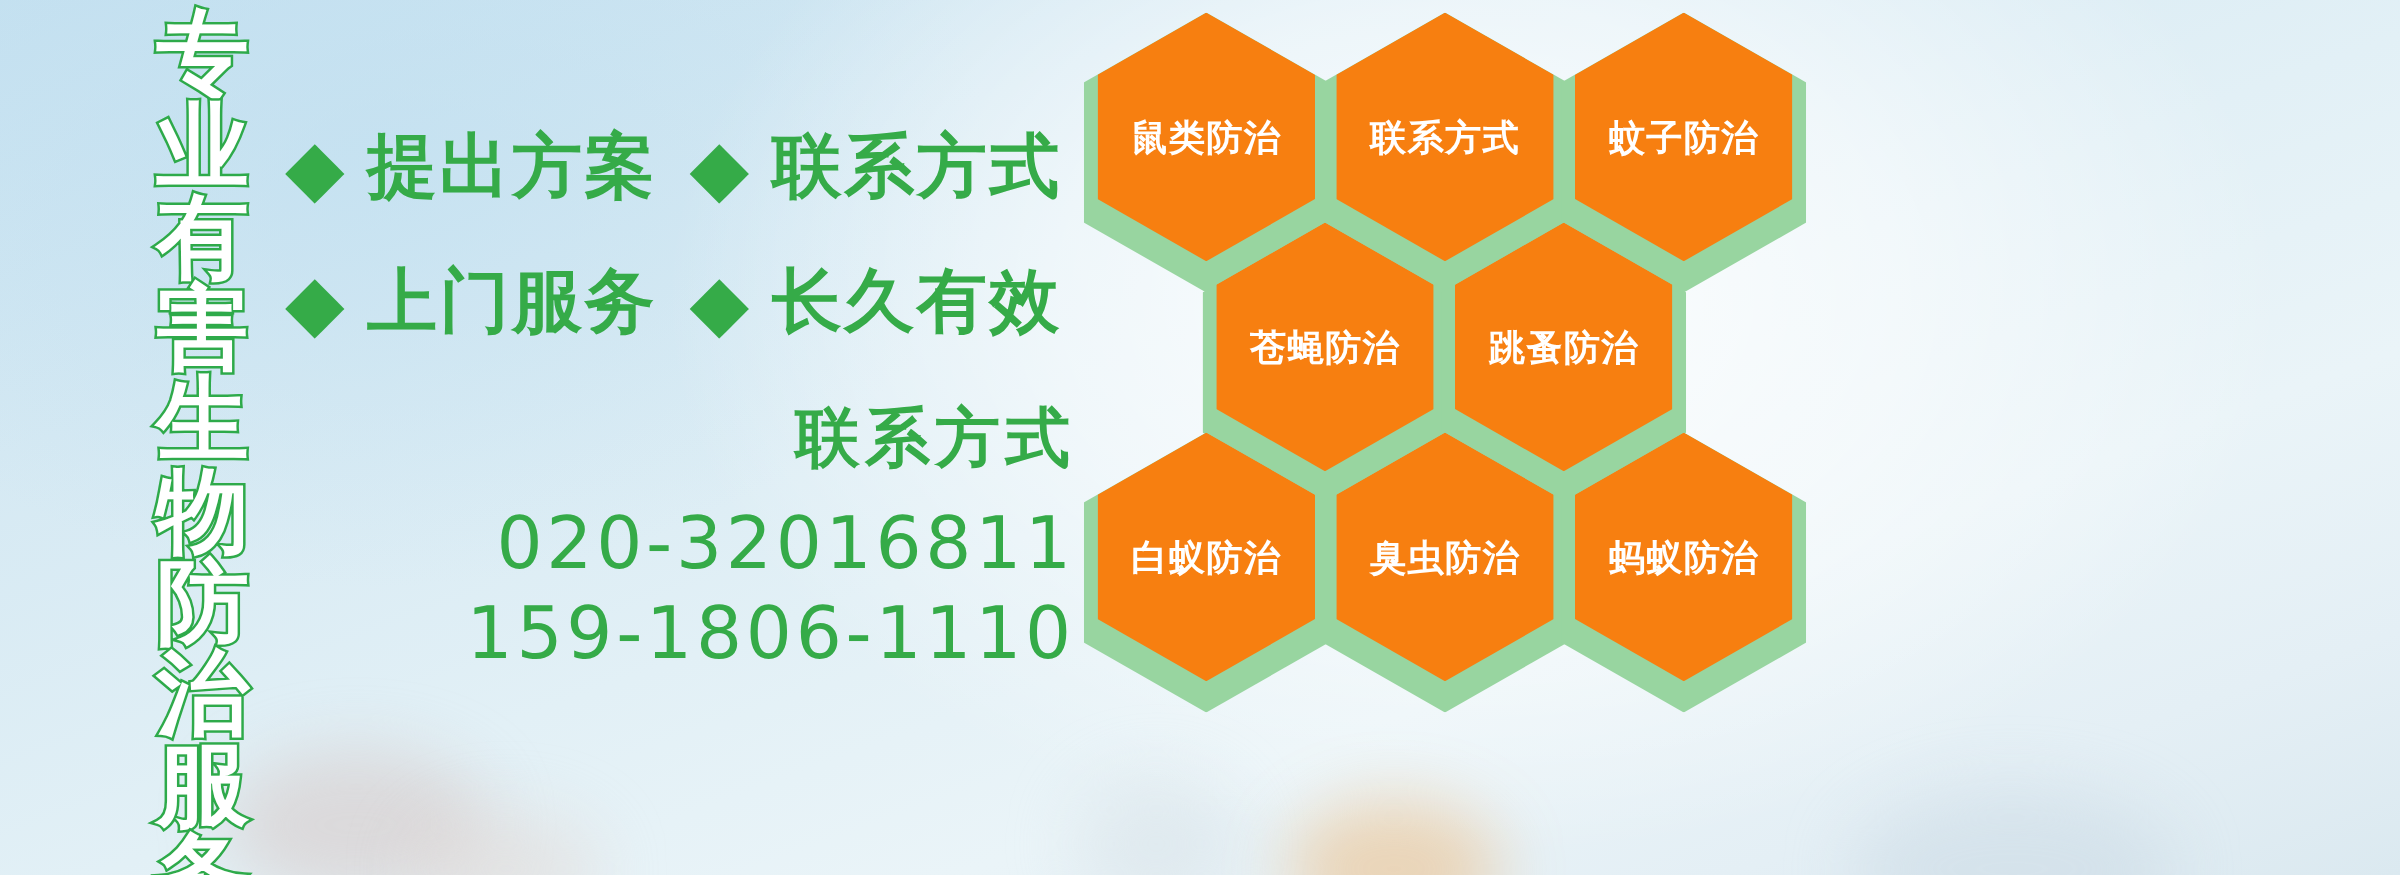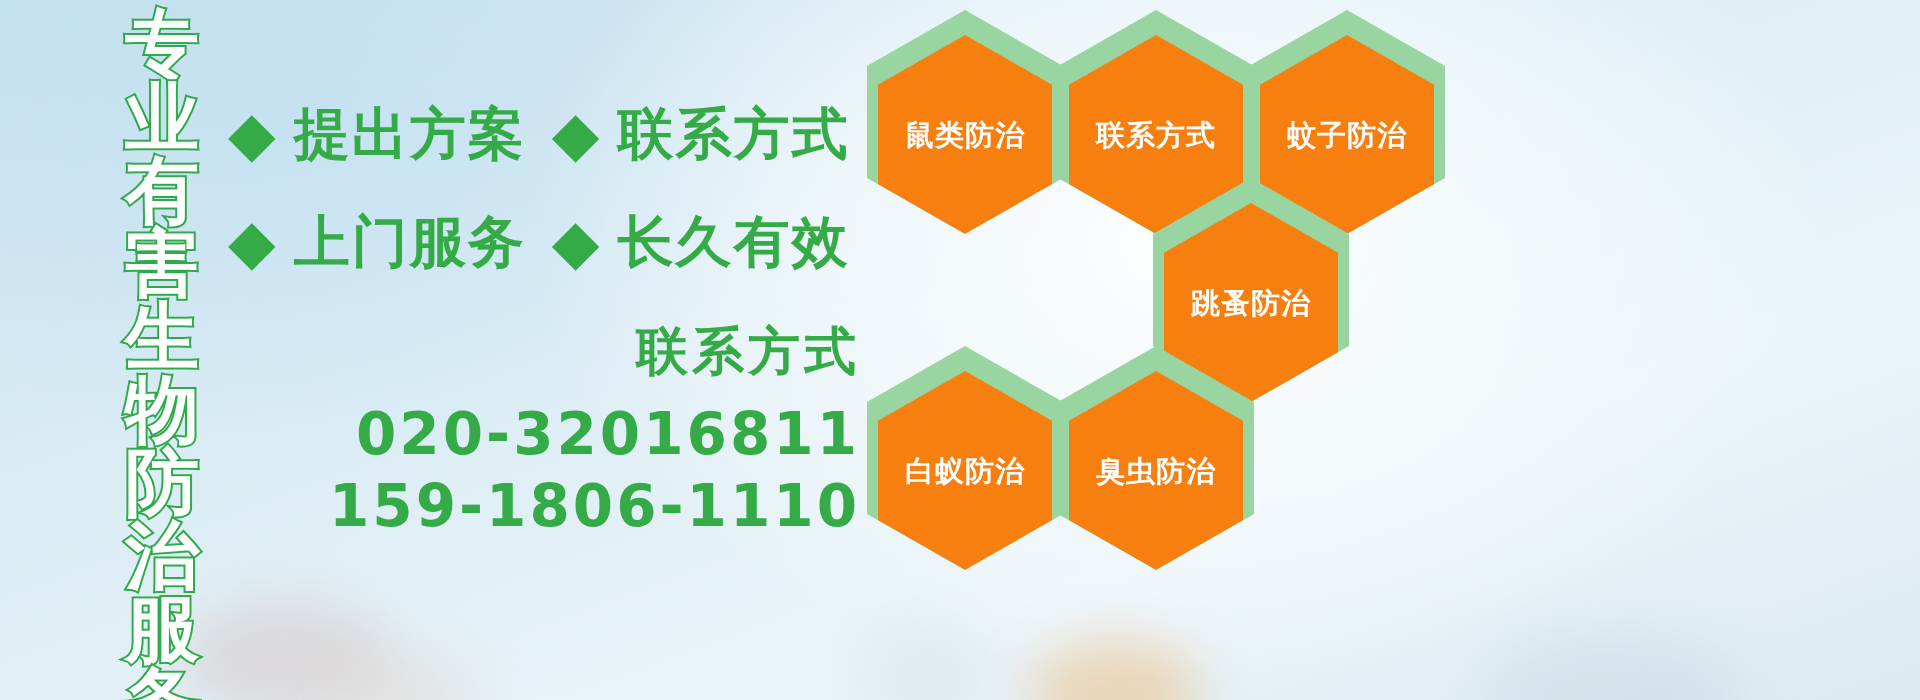--- a/index.html
+++ b/index.html
@@ -109,42 +109,42 @@
     line-height: 66px;
     font-weight: bold;
     letter-spacing: 4px;
     margin-bottom: 14px;
     padding-left: 20px;
   }
   .phone {
     color: #35ab48;
     font-size: 58px;
     line-height: 72px;
-    font-weight: bold;
+    font-weight: normal;
     letter-spacing: 3px;
     font-family: "DejaVu Sans", "Liberation Sans", sans-serif;
   }
 
   
   #honeycomb {
     position: absolute;
     left: 855px;
     top: 0px;
     width: 620px;
     height: 560px;
   }
   .hex {
     position: absolute;
     width: 196px;
     height: 224px;
     -webkit-clip-path: polygon(50% 0%, 100% 25%, 100% 75%, 50% 100%, 0% 75%, 0% 25%);
     clip-path: polygon(50% 0%, 100% 25%, 100% 75%, 50% 100%, 0% 75%, 0% 25%);
     background: #98d5a0;
     display: flex;
-    align-items: flex-end;
+    align-items: flex-start;
     justify-content: center;
   }
   .hex-inner {
     width: 174px;
     height: 199px;
     -webkit-clip-path: polygon(50% 0%, 100% 25%, 100% 75%, 50% 100%, 0% 75%, 0% 25%);
     clip-path: polygon(50% 0%, 100% 25%, 100% 75%, 50% 100%, 0% 75%, 0% 25%);
     background: #f77f10;
     display: flex;
     align-items: center;
@@ -216,32 +216,42 @@
       <div class="hex-inner">
         <span class="hex-label">联系方式</span>
       </div>
     </div>
     <div class="hex" style="left:394px; top:10px;">
       <div class="hex-inner">
         <span class="hex-label">蚊子防治</span>
       </div>
     </div>
 
+    <div class="hex" style="left:107px; top:178px;">
+      <div class="hex-inner">
+        <span class="hex-label">苍蝇防治</span>
+      </div>
+    </div>
     <div class="hex" style="left:298px; top:178px;">
       <div class="hex-inner">
         <span class="hex-label">跳蚤防治</span>
       </div>
     </div>
 
     <div class="hex" style="left:12px;  top:346px;">
       <div class="hex-inner">
         <span class="hex-label">白蚁防治</span>
       </div>
     </div>
     <div class="hex" style="left:203px; top:346px;">
       <div class="hex-inner">
         <span class="hex-label">臭虫防治</span>
       </div>
     </div>
+    <div class="hex" style="left:394px; top:346px;">
+      <div class="hex-inner">
+        <span class="hex-label">蚂蚁防治</span>
+      </div>
+    </div>
 
   </div>
 
 </div>
 
 </body></html>

